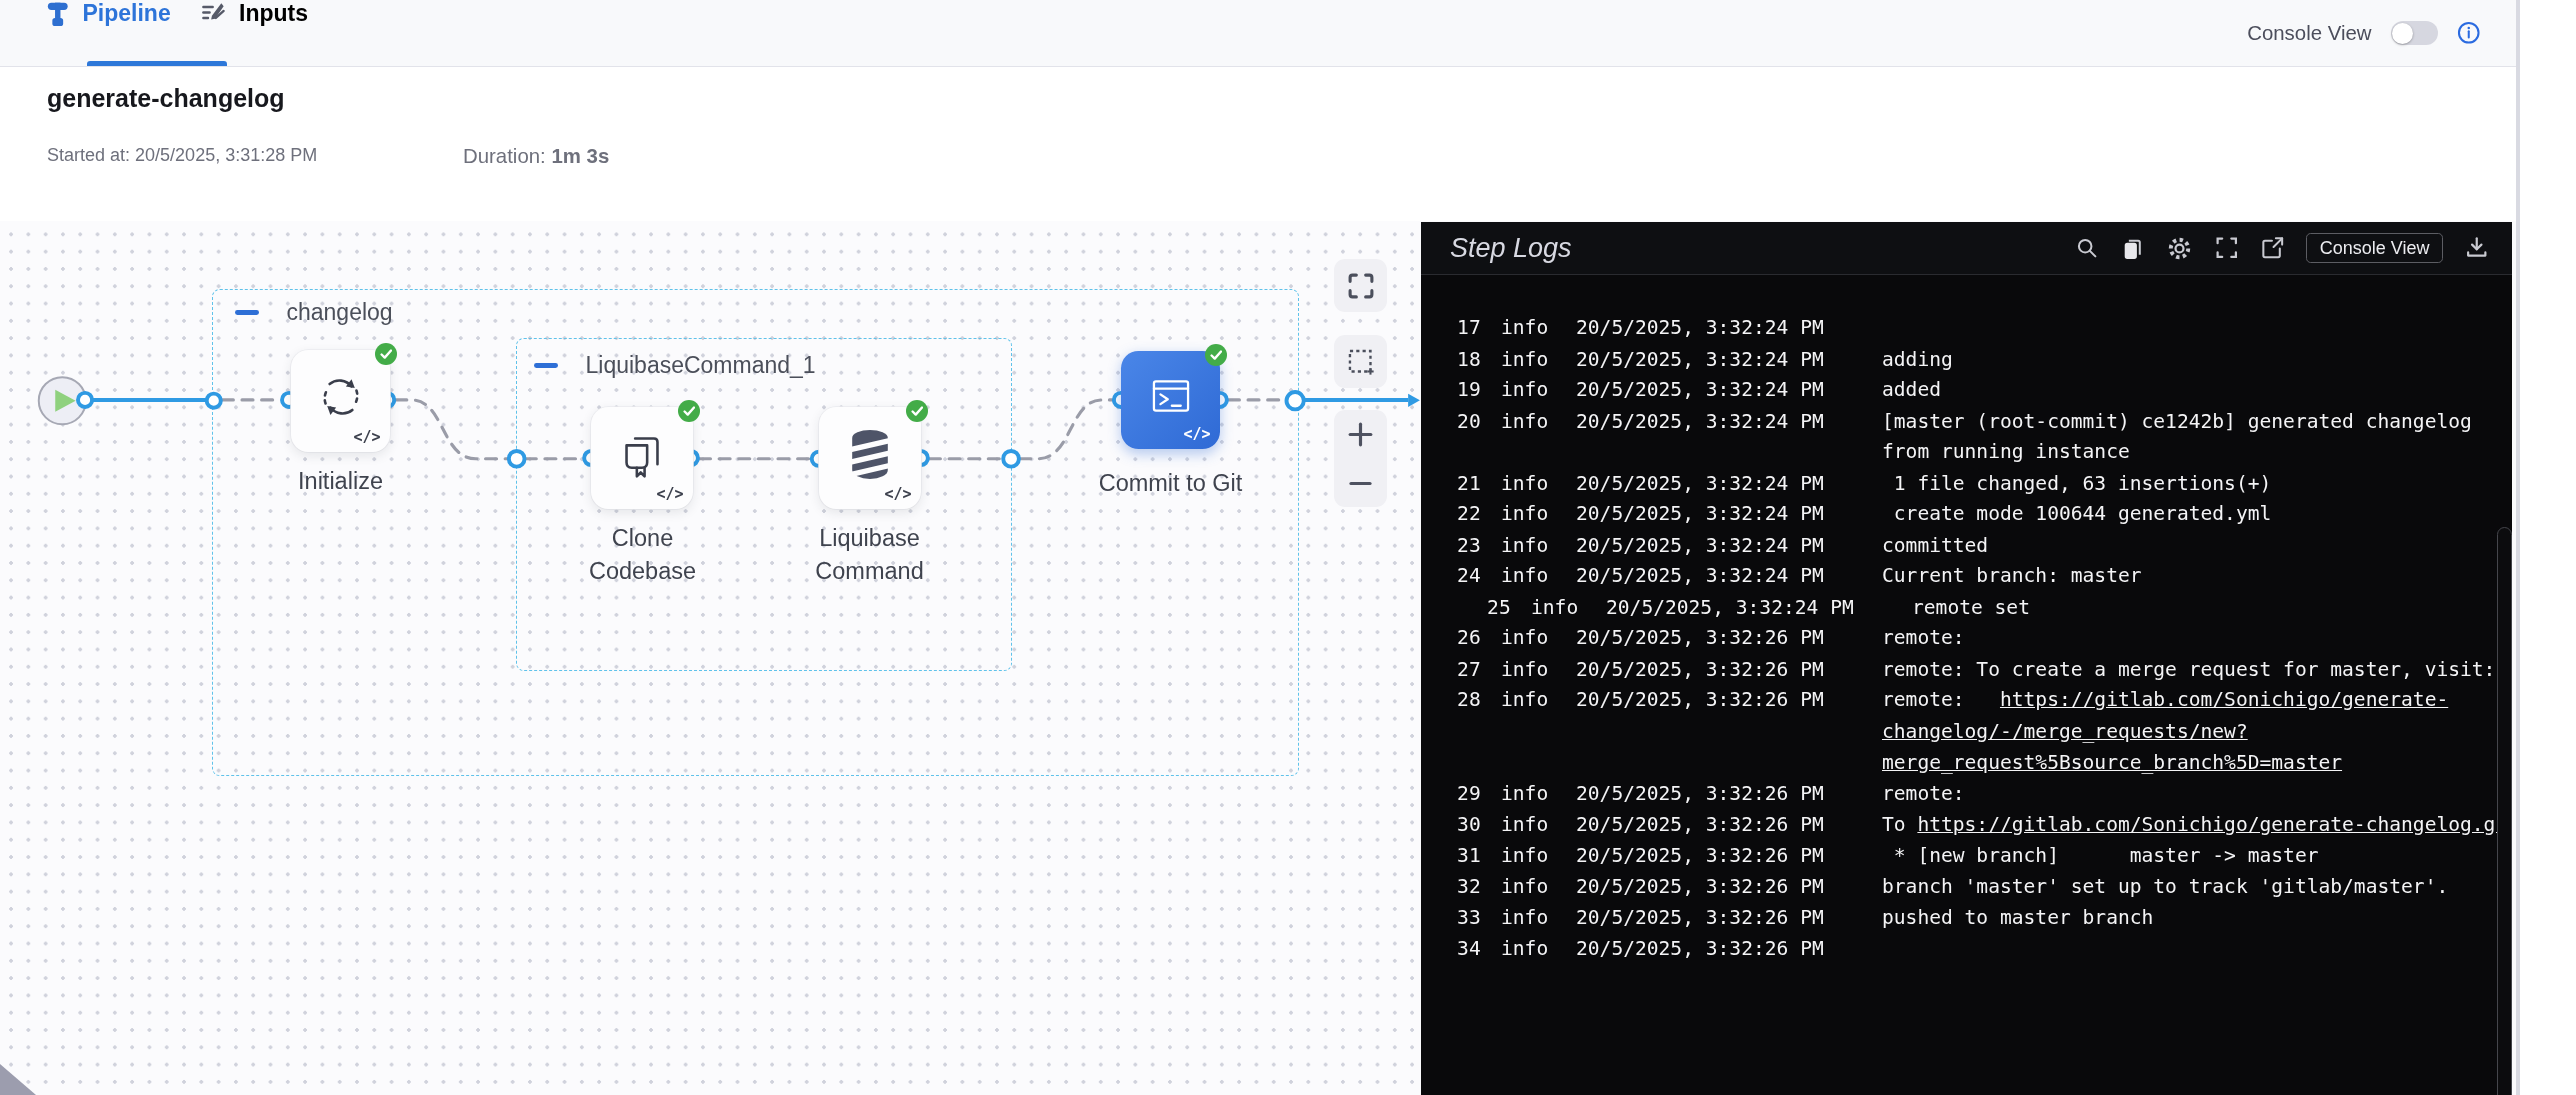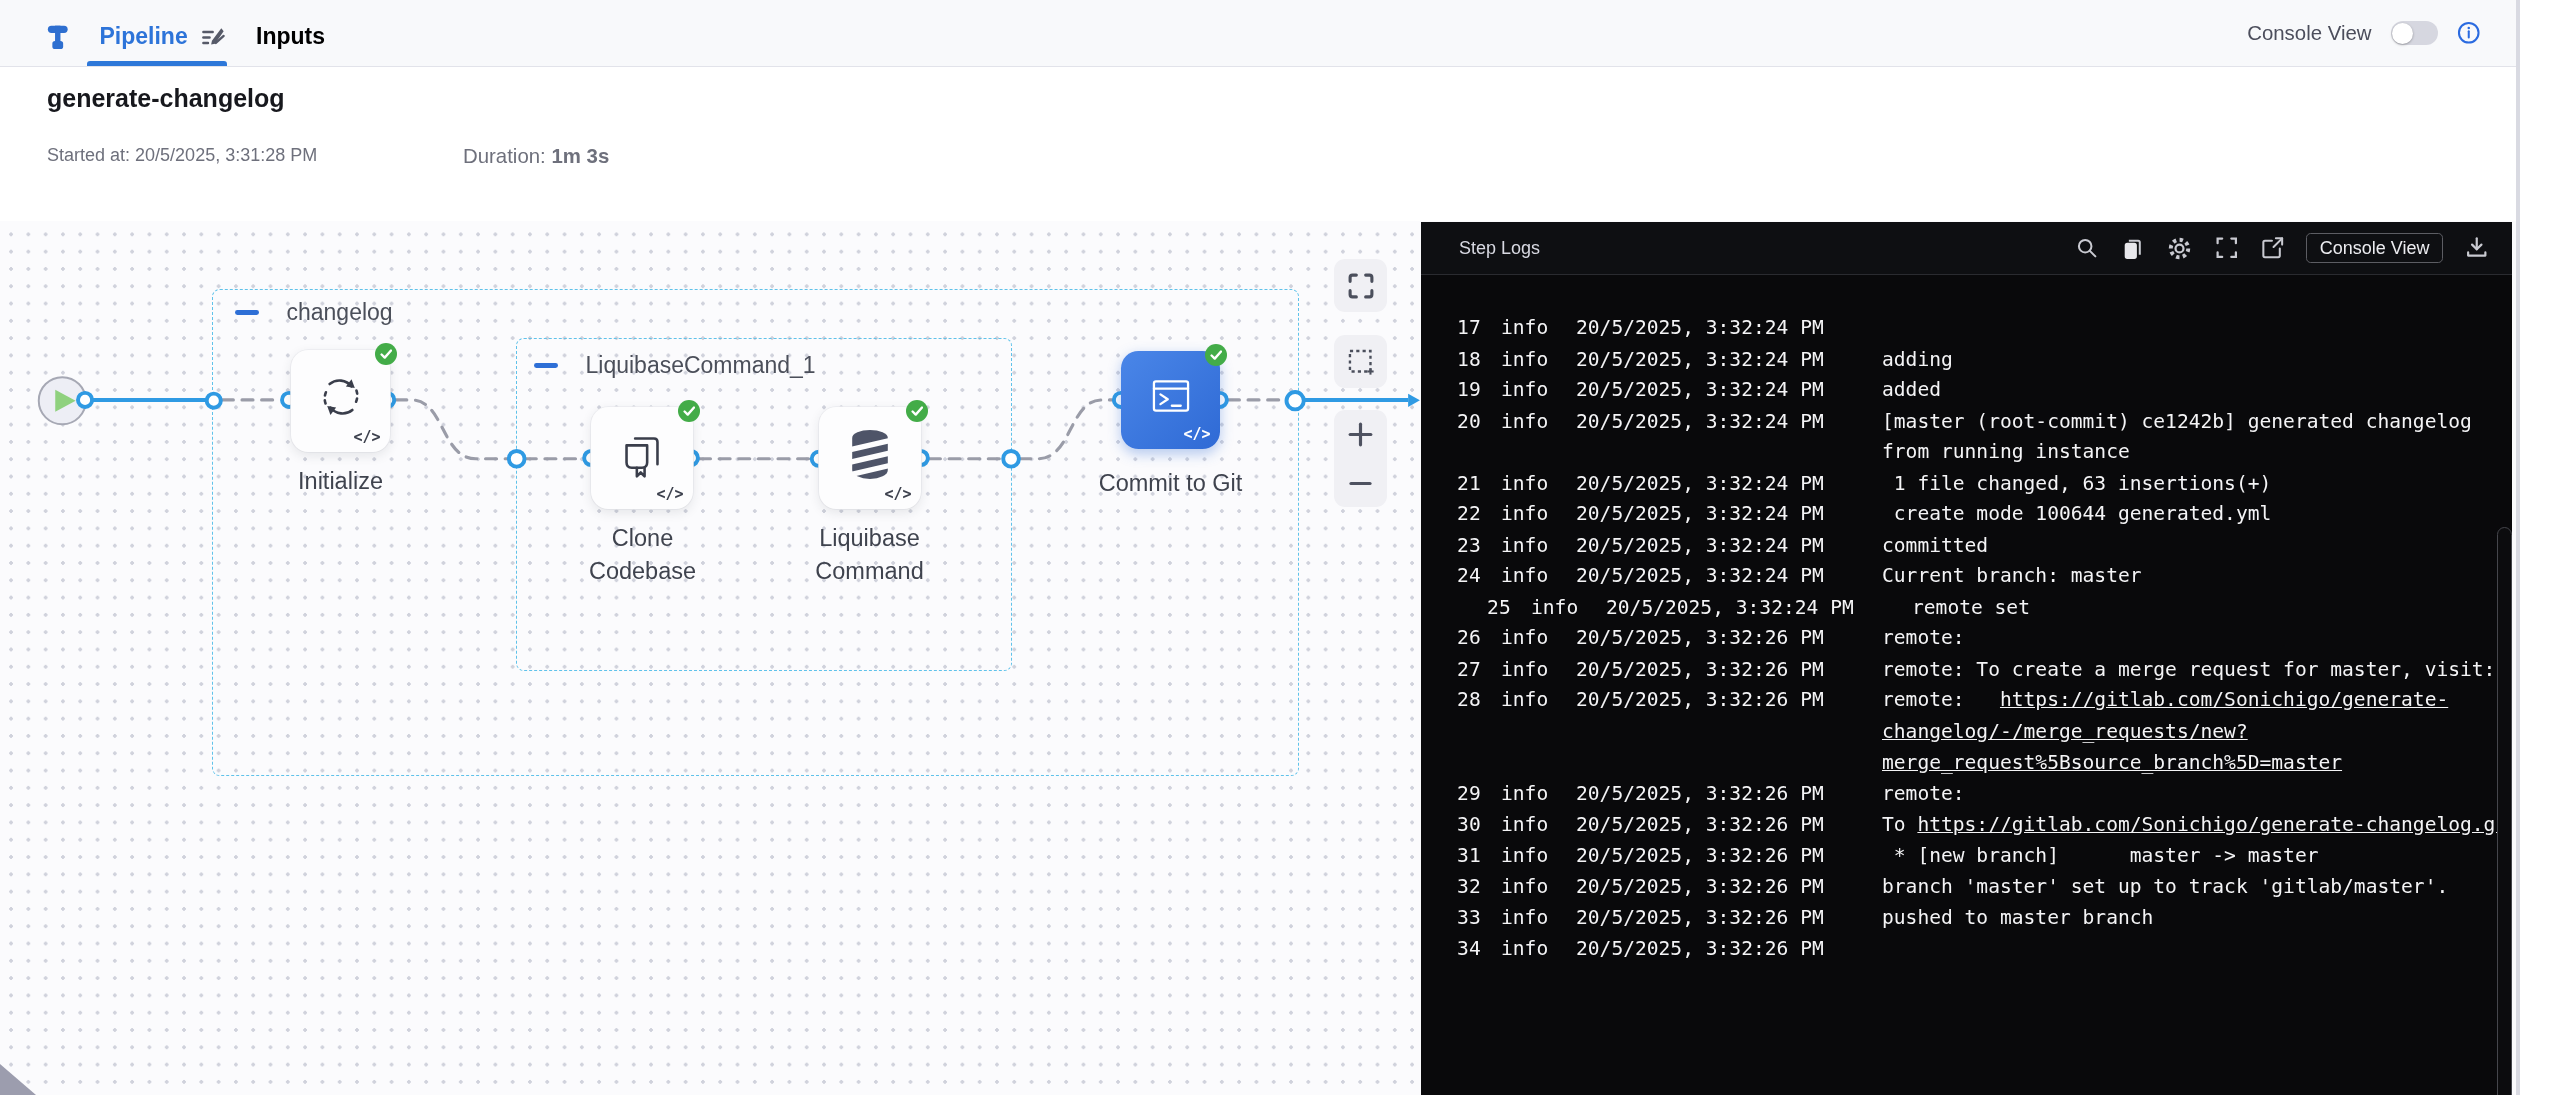--- a/index.html
+++ b/index.html
@@ -2,21 +2,21 @@
 <html style="font-size:12.6px"><head>
 <meta charset="utf-8">
 <style>
   html,body{margin:0;padding:0;width:2576px;height:1096px;overflow:hidden;
     font-family:"Liberation Sans", sans-serif;background:#fff;}
   .app{position:absolute;inset:0;width:2516px;height:1096px;}
 
   
   .topbar{position:absolute;left:0;top:0;width:2516px;height:66px;background:#f8f9fb;
     border-bottom:1.6px solid #e2e3ea;}
-  .tab{position:absolute;top:0;height:50px;display:flex;align-items:flex-end;gap:30px;cursor:pointer;}
+  .tab{position:absolute;top:0;height:50px;display:flex;align-items:flex-start;gap:13px;cursor:pointer;}
   .tab-pipeline{left:46px;}
   .tab-inputs{left:201px;}
   .tab-label{font-size:23px;font-weight:700;color:#000000;}
   .tab-active .tab-label{color:#2d74d9;}
   .tab-underline{position:absolute;left:41px;top:61px;width:140px;height:4.7px;background:#2e78d9;
     border-radius:3.1px 3.1px 0 0;}
   .topbar-right{position:absolute;right:36px;top:0;height:66px;display:flex;align-items:center;gap:19px;}
   .cv-label{font-size:20.4px;color:#4c4e5c;}
   .toggle{position:relative;width:47px;height:24px;background:#d6d7e0;border-radius:12.6px;}
   .toggle .knob{position:absolute;left:1.6px;top:1.6px;width:21px;height:21px;border-radius:50%;
@@ -51,21 +51,21 @@
     display:flex;align-items:center;justify-content:center;}
   .zoom-ctrl{position:absolute;left:1334px;width:53px;height:97px;background:#f0f0f4;border-radius:11px;}
   .zoom-half{position:absolute;left:0;width:53px;height:49px;display:flex;align-items:center;justify-content:center;}
   .cursor-tri{position:absolute;left:0px;top:843px;width:0;height:0;
     border-left:36px solid #9c9dae;border-top:31px solid transparent;}
 
   
   .logpanel{position:absolute;left:1421px;top:222px;width:1091px;height:874px;background:#09090b;}
   .log-header{position:absolute;left:0;top:0;width:100%;height:52px;background:#0e0f12;
     border-bottom:0.8px solid #2a2b30;display:flex;align-items:center;}
-  .log-title{margin-left:38px;font-size:18px;color:#d8d9e2;}
+  .log-title{margin-left:29px;font-size:27px;color:#d8d9e2;font-style:italic;}
   .log-tools{position:absolute;right:23.5px;display:flex;align-items:center;gap:22px;}
   .tool-btn{display:flex;align-items:center;justify-content:center;}
   .cv-btn{border:1.6px solid #5c5d63;border-radius:4.7px;padding:3.9px 12.6px;font-size:18px;color:#ececf0;}
   .log-rows{position:absolute;left:0;top:52px;width:100%;height:822px;overflow:hidden;}
   .lr{position:absolute;left:0;width:100%;height:31px;line-height:31px;white-space:pre;
     font-family:"DejaVu Sans Mono",monospace;font-size:19.6px;color:#f4f4f6;}
   .ln{position:absolute;left:15.7px;width:44px;text-align:right;}
   .li{position:absolute;left:80px;}
   .lt{position:absolute;left:155px;}
   .lm{position:absolute;left:461px;}

